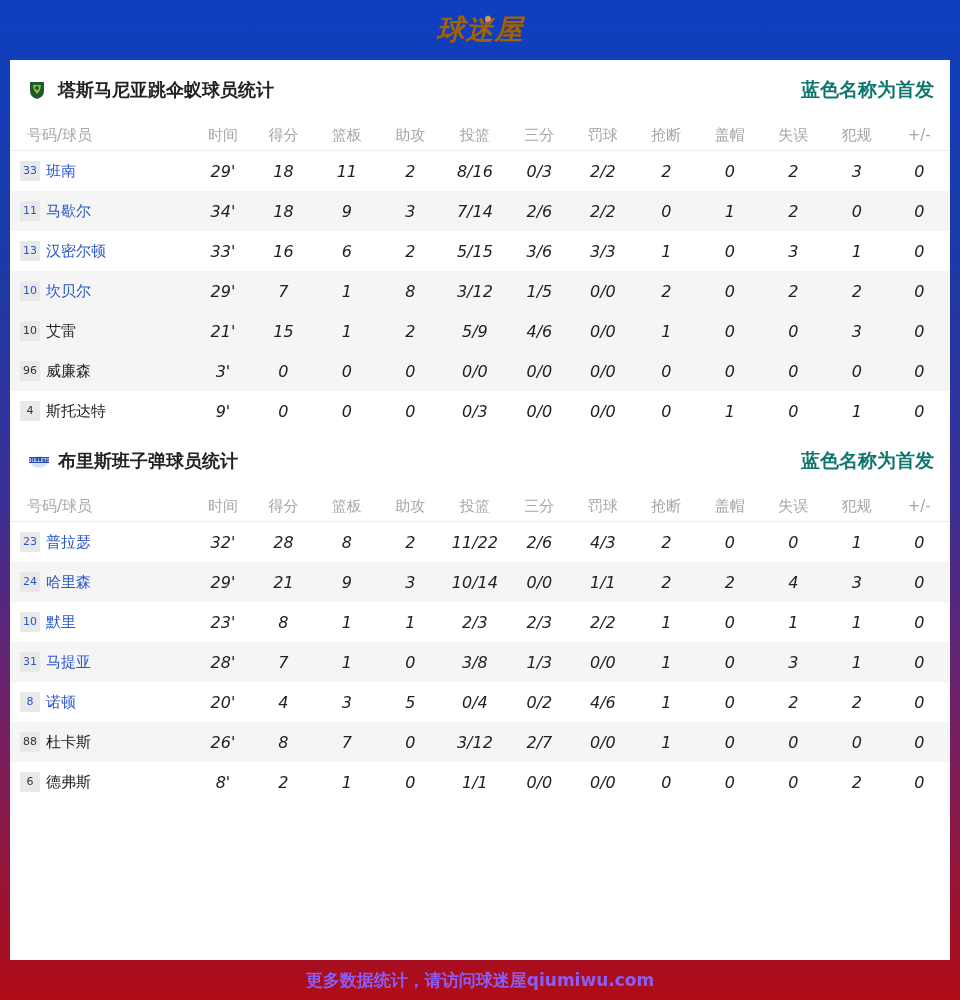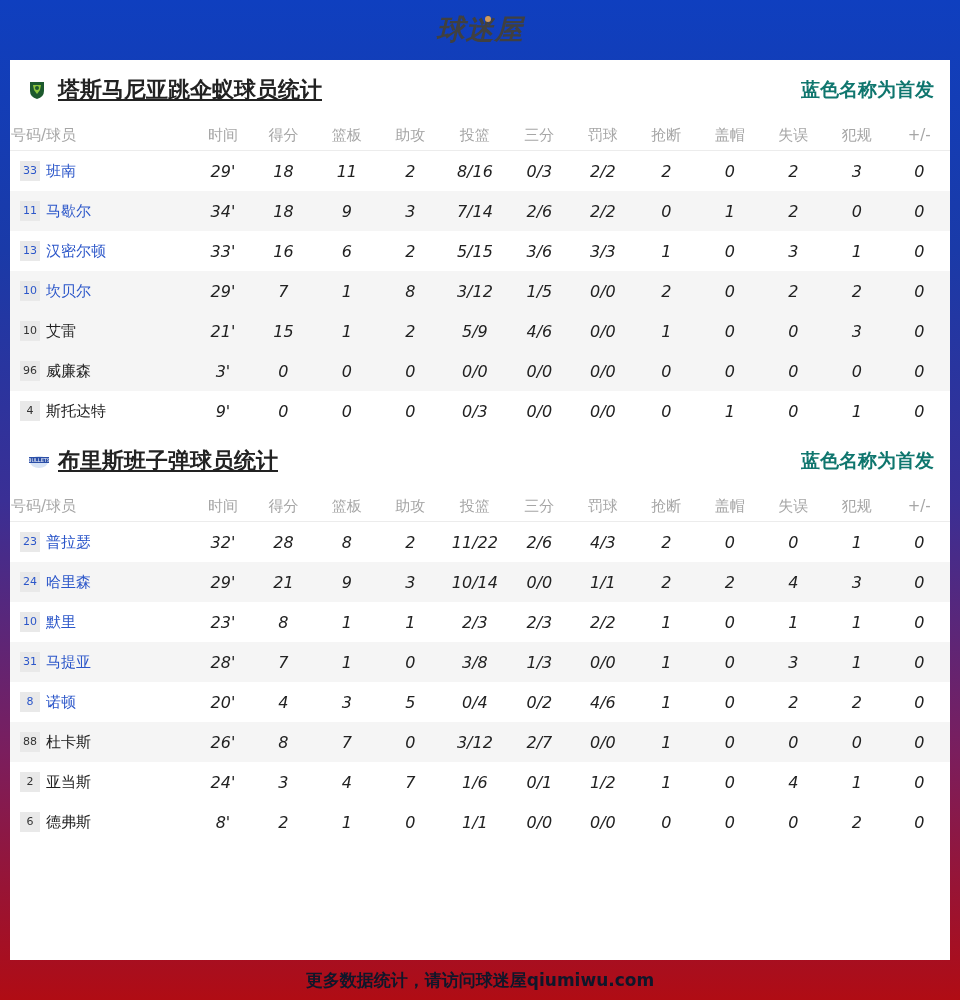--- a/index.html
+++ b/index.html
@@ -6,63 +6,63 @@
   body {
     width: 960px; height: 1000px; overflow: hidden;
     font-family: "DejaVu Sans", "Liberation Sans", sans-serif;
     background: linear-gradient(180deg, #0f3fbf 0%, #1a3aa8 25%, #3a2f95 50%, #7a1e5e 75%, #b00c14 100%);
     position: relative;
   }
   .topbar {
     height: 60px; display: flex; align-items: center; justify-content: center;
   }
   .logo {
-    color: #404040; font-size: 28px; font-weight: bold; font-style: italic;
+    color: #a16207; font-size: 28px; font-weight: bold; font-style: italic;
     letter-spacing: 1px; position: relative;
   }
   .logo-dot {
     position: absolute; top: 5px; left: 48px; width: 6px; height: 6px; border-radius: 50%;
     background: #d29a5a;
   }
   .card {
     position: absolute; left: 10px; top: 60px; width: 940px; height: 900px;
     background: #ffffff;
   }
   .section-head {
     height: 60px; display: flex; align-items: center; justify-content: space-between;
     padding: 0 16px 0 18px;
   }
   .section-title { display: flex; align-items: center; }
   .team-logo { width: 18px; height: 20px; margin-right: 12px; }
-  .title-text { font-size: 22px; font-weight: bold; color: #222; text-decoration: underline; }
+  .title-text { font-size: 18px; font-weight: bold; color: #222; }
   .legend-note { font-size: 19px; color: #0f766e; font-weight: bold; }
   table { width: 940px; border-collapse: collapse; table-layout: fixed; }
   th {
     height: 30px; font-size: 15px; font-weight: normal; color: #a6a6a6;
     text-align: center; border-bottom: 1px solid #ececec; padding: 0 0 0 0;
   }
-  th.player-col { text-align: left; padding-left: 1px; }
+  th.player-col { text-align: left; padding-left: 17px; }
   td {
     height: 40px; font-size: 16px; color: #222; text-align: center;
     font-style: italic; padding: 0;
   }
   tr.alt td { background: #f5f5f5; }
   td.player-cell { text-align: left; padding-left: 10px; font-style: normal; }
   .num {
     display: inline-block; width: 20px; height: 20px; line-height: 20px;
     font-size: 11px; background: #e9e9e9; color: #333; text-align: center;
     vertical-align: middle; margin-right: 6px; font-style: normal;
   }
   .num.starter { color: #2b56c9; }
   .pname { font-size: 15px; vertical-align: middle; color: #222; }
   .pname.starter { color: #2b56c9; }
   .footer {
     position: absolute; left: 0; top: 960px; width: 960px; height: 40px;
     display: flex; align-items: center; justify-content: center;
-    color: #0f172a; font-size: 17px; font-weight: bold;
+    color: #8b5cf6; font-size: 17px; font-weight: bold;
   }
   col.c-player { width: 180px; }
 </style>
 </head>
 <body>
 
 <div class="topbar">
   <div class="logo">
     <span>球迷屋</span>
     <span class="logo-dot"></span>
@@ -356,35 +356,20 @@
               <td>3/12</td>
               <td>2/7</td>
               <td>0/0</td>
               <td>1</td>
               <td>0</td>
               <td>0</td>
               <td>0</td>
               <td>0</td>
             </tr>
             <tr>
-              <td class="player-cell"><span class="num">2</span><span class="pname">亚当斯</span></td>
-              <td>24'</td>
-              <td>3</td>
-              <td>4</td>
-              <td>7</td>
-              <td>1/6</td>
-              <td>0/1</td>
-              <td>1/2</td>
-              <td>1</td>
-              <td>0</td>
-              <td>4</td>
-              <td>1</td>
-              <td>0</td>
-            </tr>
-            <tr>
               <td class="player-cell"><span class="num">6</span><span class="pname">德弗斯</span></td>
               <td>8'</td>
               <td>2</td>
               <td>1</td>
               <td>0</td>
               <td>1/1</td>
               <td>0/0</td>
               <td>0/0</td>
               <td>0</td>
               <td>0</td>

